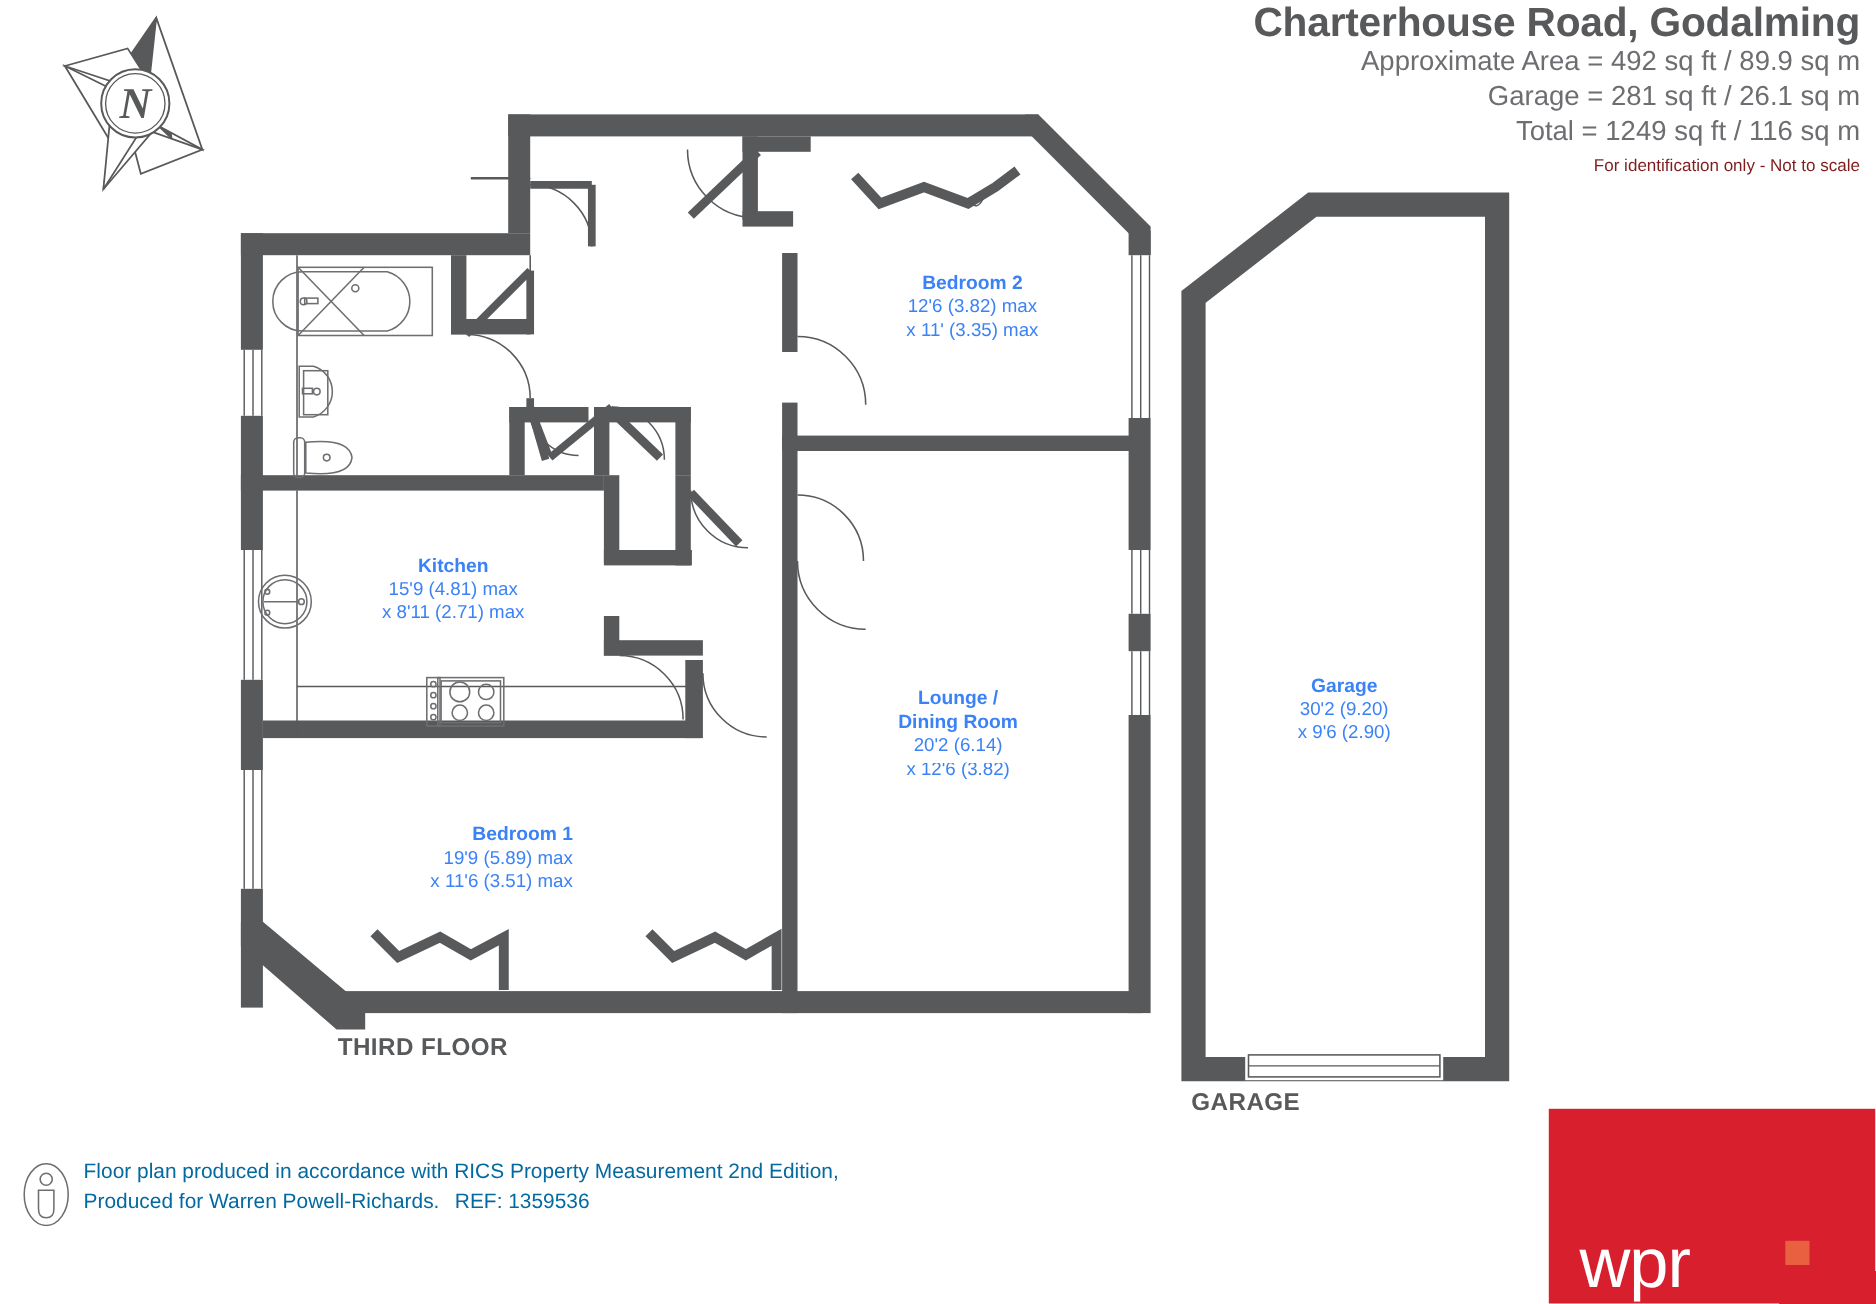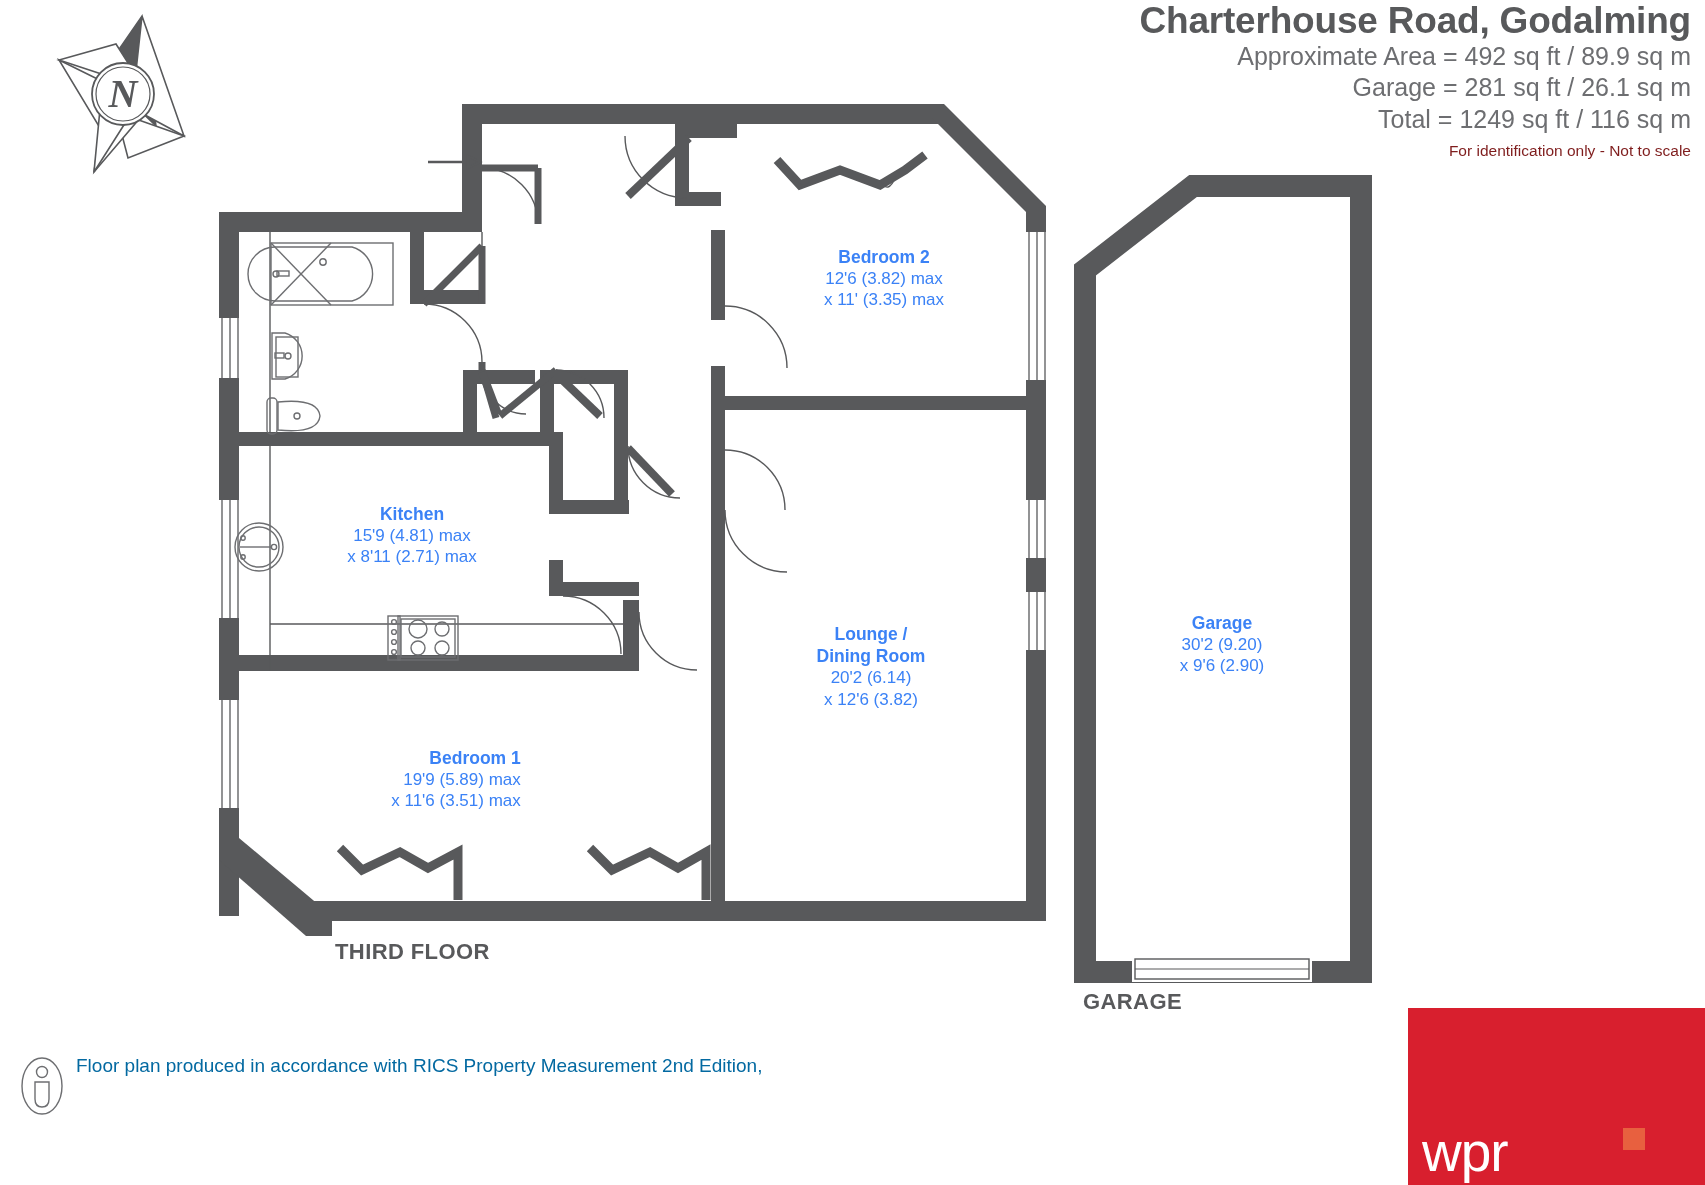--- a/index.html
+++ b/index.html
@@ -69,21 +69,21 @@
 
   
   .floor-caption {
     position: absolute;
     font-size: 22px;
     font-weight: bold;
     color: #58595b;
     letter-spacing: 0.4px;
     white-space: nowrap;
   }
-  #floor-caption-third  { left: 307px; top: 939px; margin-left: 28px; }
+  #floor-caption-third  { left: 307px; top: 939px; }
   #floor-caption-garage { left: 1083px; top: 989px; }
 
   
   #footer { position: absolute; left: 20px; top: 1030px; }
   #footer-icon { position: absolute; left: 0px; top: 27px; }
   #footer-text {
     position: absolute;
     left: 56px;
     top: 23px;
     font-size: 19px;
@@ -98,23 +98,23 @@
     position: absolute;
     left: 1408px;
     top: 1008px;
     width: 297px;
     height: 178px;
     background: #d81f2e;
     overflow: hidden;
   }
   #wpr-wordmark {
     position: absolute;
-    left: 14px;
+    left: 28px;
     bottom: 6px;
-    font-size: 55px;
+    font-size: 64px;
     font-weight: normal;
     color: #ffffff;
     letter-spacing: -1px;
     line-height: 1;
     font-family: "Liberation Sans", sans-serif;
   }
   #wpr-dot {
     position: absolute;
     right: 60px;
     bottom: 36px;
@@ -426,20 +426,23 @@
   <div class="floor-caption" id="floor-caption-garage">GARAGE</div>
 
   <div id="footer">
     <svg id="footer-icon" width="44" height="58" viewBox="0 0 44 58">
       <ellipse cx="22" cy="29" rx="20" ry="28" fill="none" stroke="#6d6e71" stroke-width="1.4"></ellipse>
       <circle cx="22" cy="15" r="5.5" fill="none" stroke="#6d6e71" stroke-width="1.4"></circle>
       <path d="M15 25 L29 25 L29 42 Q29 50 22 50 Q15 50 15 42 Z" fill="none" stroke="#6d6e71" stroke-width="1.4"></path>
     </svg>
     <div id="footer-text">
       <div>Floor plan produced in accordance with RICS Property Measurement 2nd Edition,</div>
+      <div>
+        <span>Produced for Warren Powell-Richards.</span><span class="fl-gap"></span><span>REF: 1359536</span>
+      </div>
     </div>
   </div>
 
   <div id="wpr-logo">
     <div id="wpr-wordmark">wpr</div>
     <div id="wpr-dot"></div>
   </div>
 
 </div>
 

